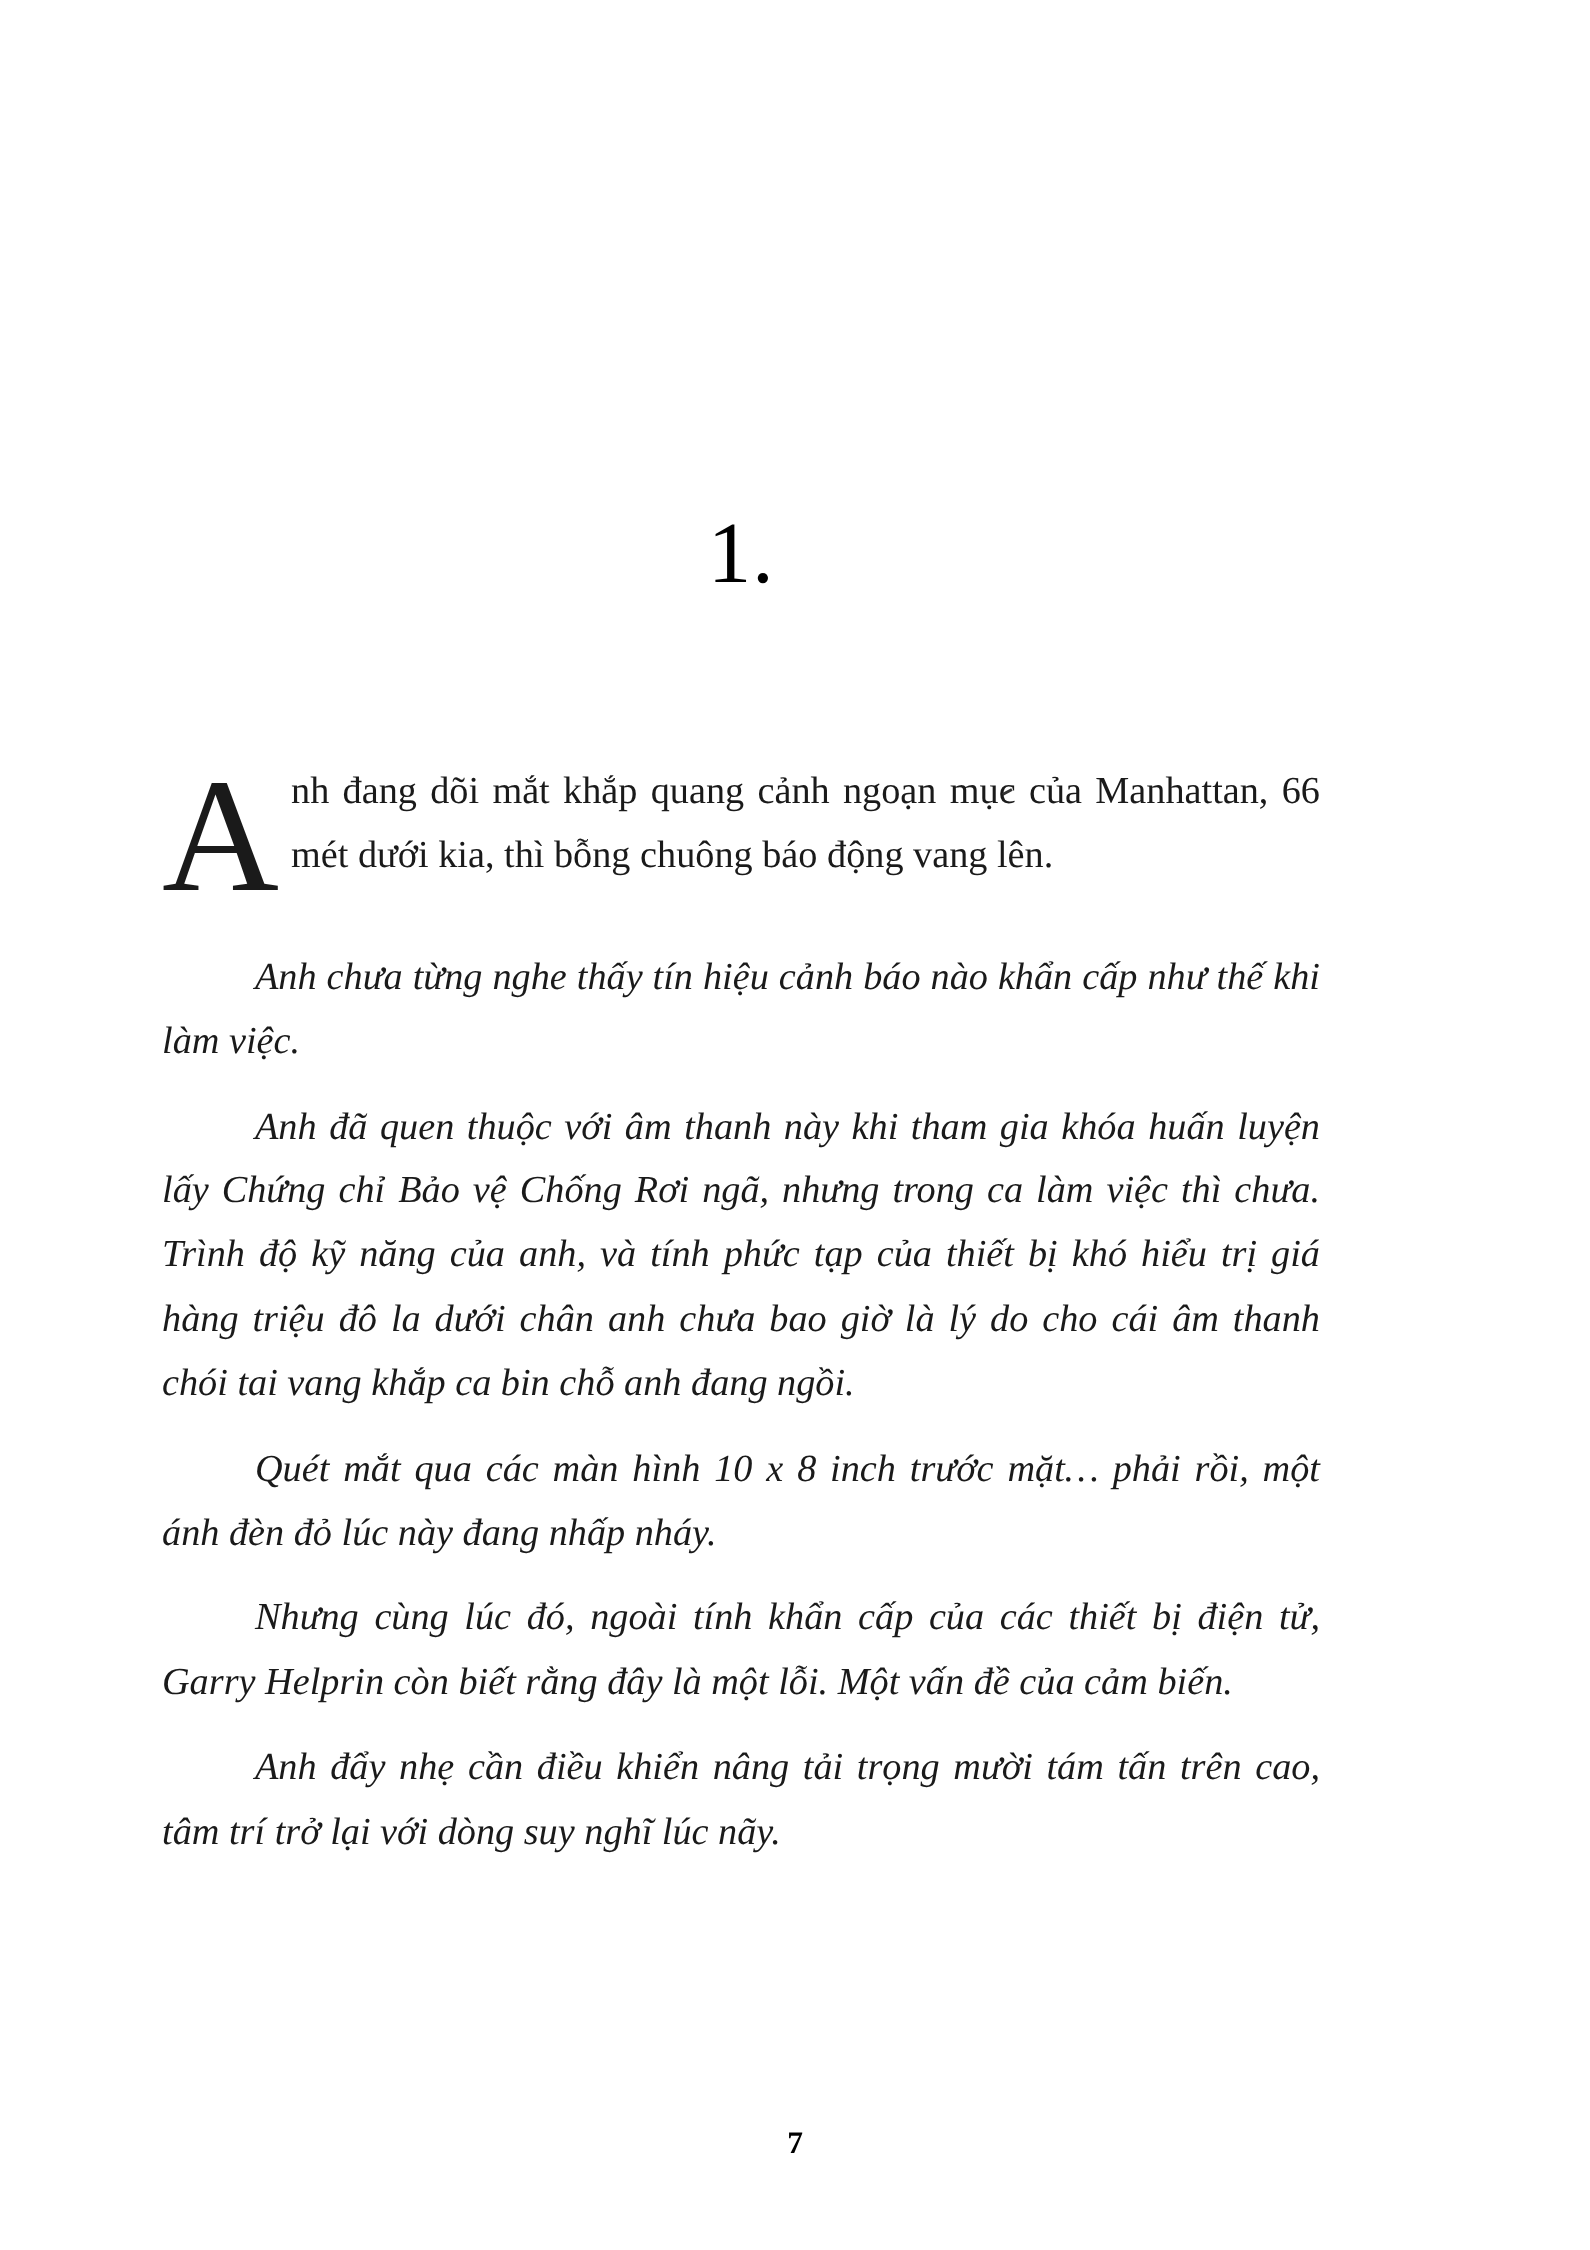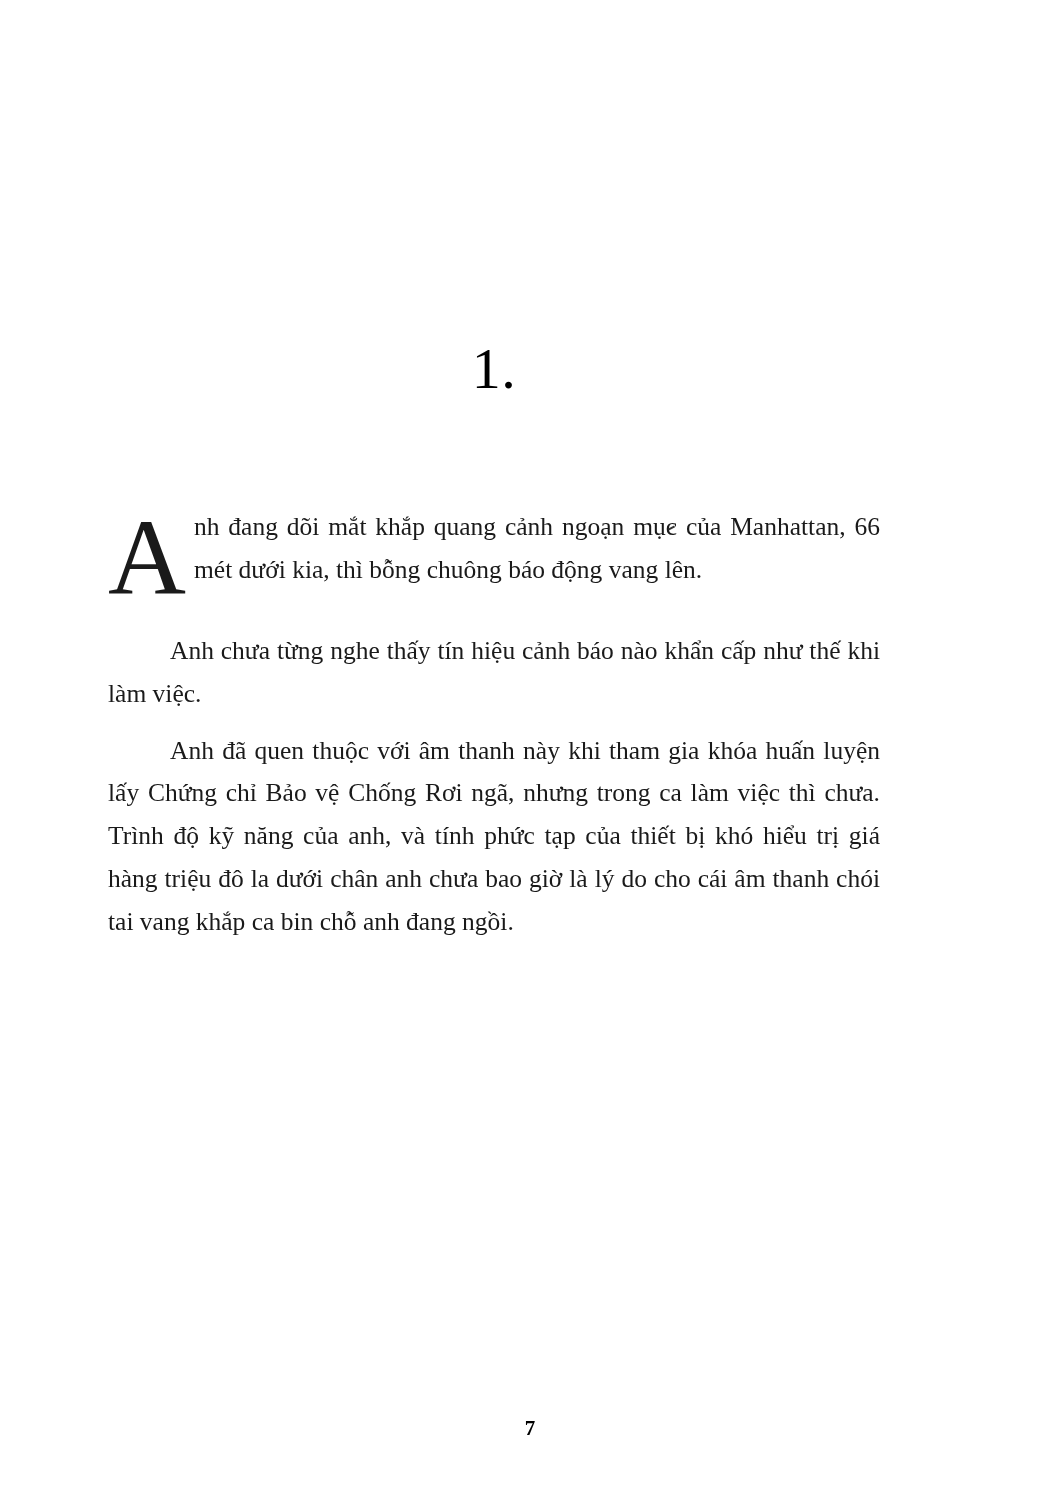--- a/index.html
+++ b/index.html
@@ -42,20 +42,21 @@
     line-height: 1.68;
     text-align: justify;
     color: #1a1a1a;
   }
   p {
     margin: 0 0 0 0;
   }
   p + p {
     margin-top: 14px;
     text-indent: 62px;
+    font-style: italic;
   }
   .first-para {
     position: relative;
     min-height: 110px;
   }
   .dropcap {
     float: left;
     font-size: 108px;
     line-height: 0.82;
     padding: 6px 2px 0 0;
@@ -96,20 +97,23 @@
     <div class="chapter-number">1.</div>
 
     <div class="body-text">
 
       <p class="first-para">
         <span class="dropcap">A</span><span class="lead">nh đang dõi mắt khắp quang cảnh ngoạn mục của Manhattan, 66 mét dưới kia, thì bỗng chuông báo động vang lên.</span>
       </p>
 
       <p>Anh chưa từng nghe thấy tín hiệu cảnh báo nào khẩn cấp như thế khi làm việc.</p>
       <p>Anh đã quen thuộc với âm thanh này khi tham gia khóa huấn luyện lấy Chứng chỉ Bảo vệ Chống Rơi ngã, nhưng trong ca làm việc thì chưa. Trình độ kỹ năng của anh, và tính phức tạp của thiết bị khó hiểu trị giá hàng triệu đô la dưới chân anh chưa bao giờ là lý do cho cái âm thanh chói tai vang khắp ca bin chỗ anh đang ngồi.</p>
+      <p>Quét mắt qua các màn hình 10 x 8 inch trước mặt… phải rồi, một ánh đèn đỏ lúc này đang nhấp nháy.</p>
+      <p>Nhưng cùng lúc đó, ngoài tính khẩn cấp của các thiết bị điện tử, Garry Helprin còn biết rằng đây là một lỗi. Một vấn đề của cảm biến.</p>
+      <p>Anh đẩy nhẹ cần điều khiển nâng tải trọng mười tám tấn trên cao, tâm trí trở lại với dòng suy nghĩ lúc nãy.</p>
 
     </div>
   </div>
 
   <div class="stray-mark"></div>
 
   <div class="page-number">7</div>
 
 </div>
 

